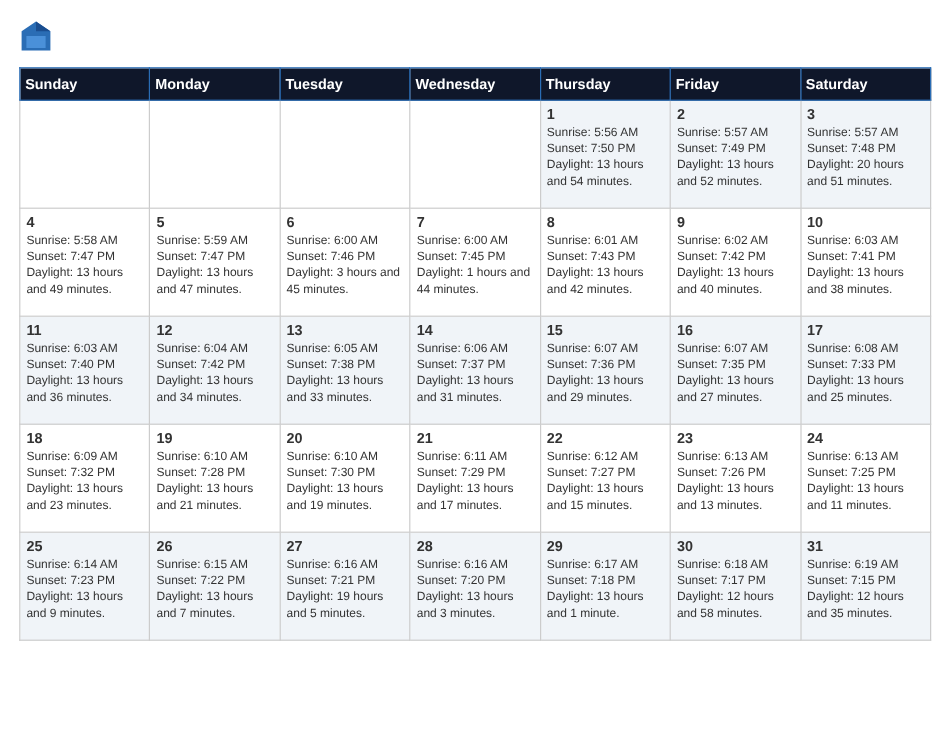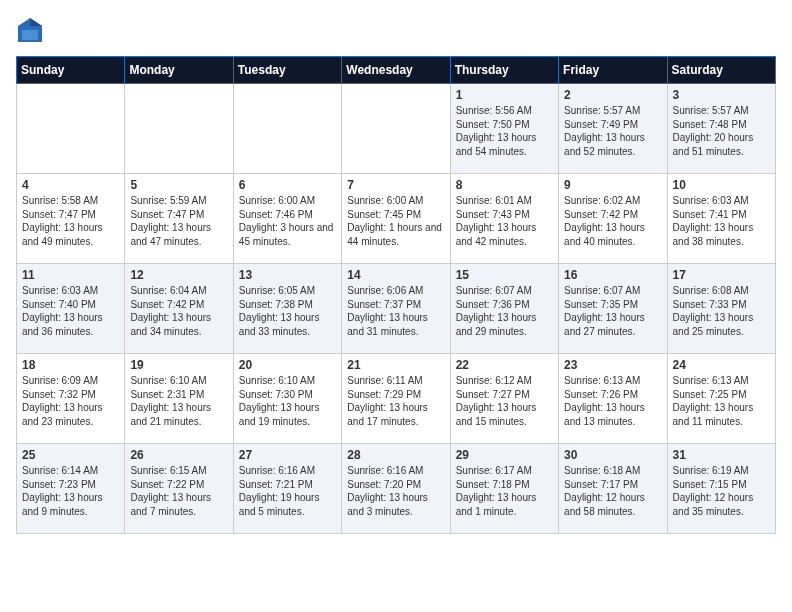--- a/index.html
+++ b/index.html
@@ -239,21 +239,21 @@
       <tr>
         <td>
           <div class="day-number">18</div>
         <div class="day-detail">Sunrise: 6:09 AM</div>
         <div class="day-detail">Sunset: 7:32 PM</div>
         <div class="day-detail">Daylight: 13 hours and 23 minutes.</div>
         </td>
         <td>
           <div class="day-number">19</div>
         <div class="day-detail">Sunrise: 6:10 AM</div>
-        <div class="day-detail">Sunset: 2:31 PM</div>
+        <div class="day-detail">Sunset: 7:28 PM</div>
         <div class="day-detail">Daylight: 13 hours and 21 minutes.</div>
         </td>
         <td>
           <div class="day-number">20</div>
         <div class="day-detail">Sunrise: 6:10 AM</div>
         <div class="day-detail">Sunset: 7:30 PM</div>
         <div class="day-detail">Daylight: 13 hours and 19 minutes.</div>
         </td>
         <td>
           <div class="day-number">21</div>

